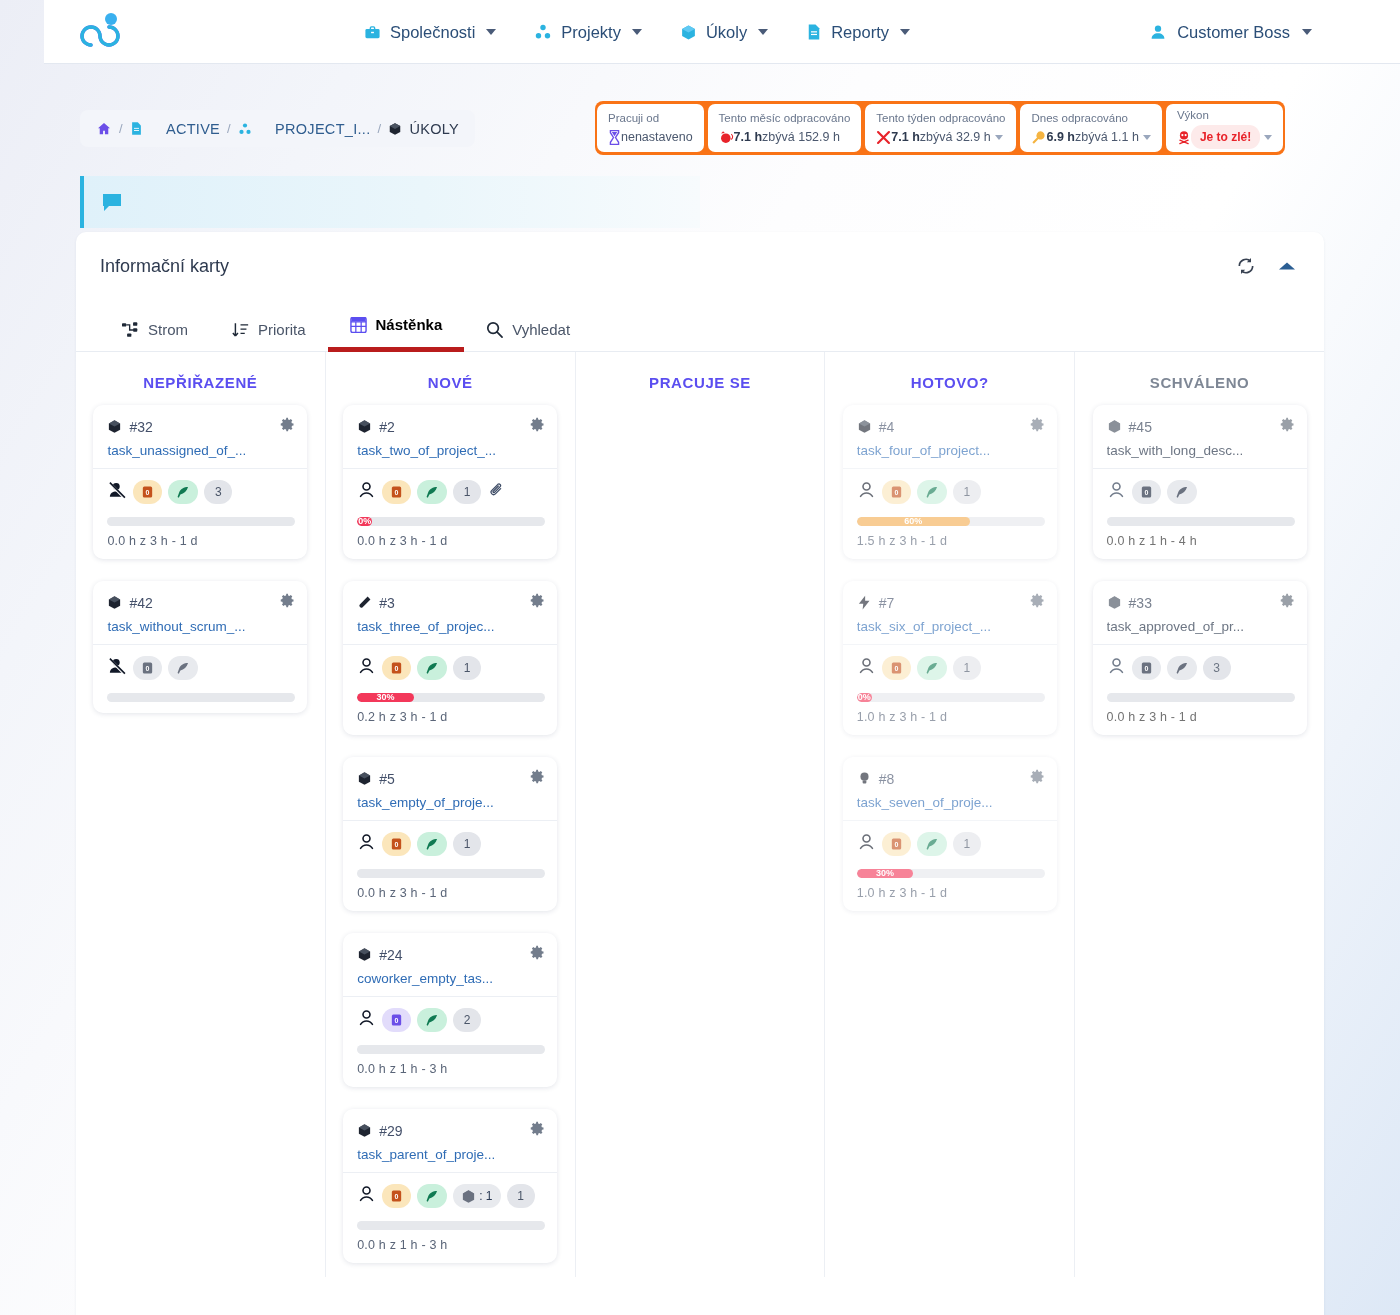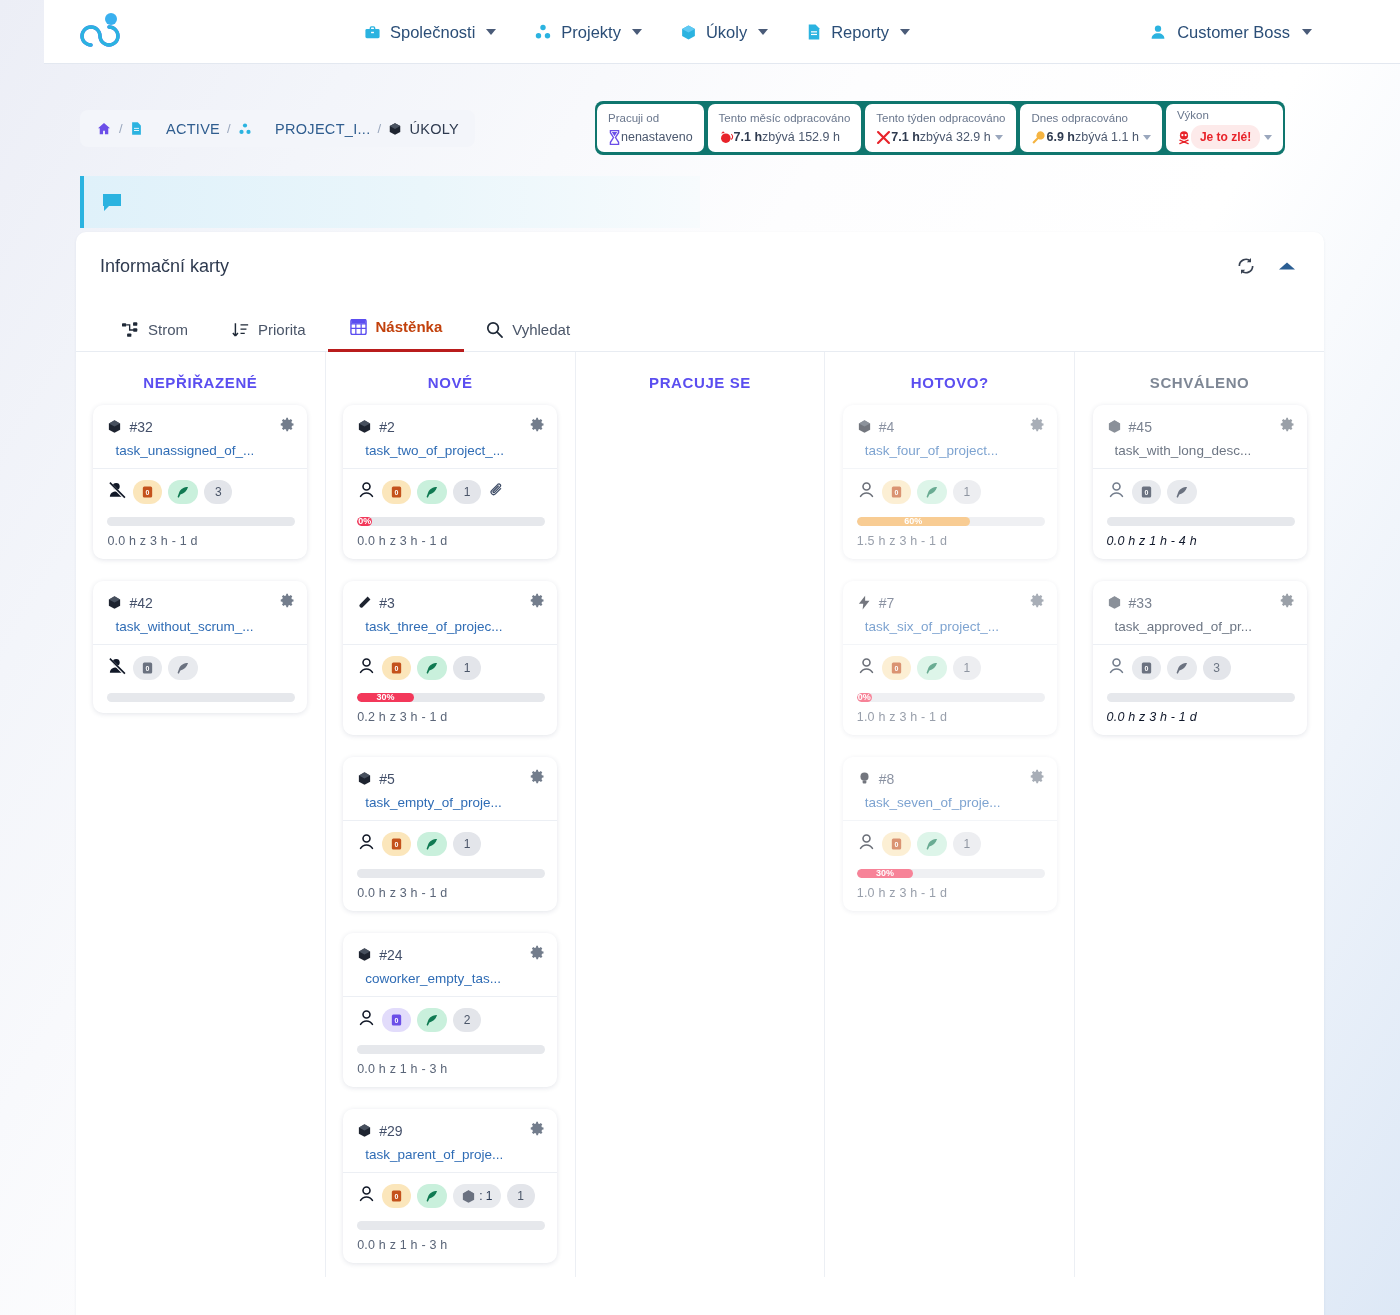--- a/index.html
+++ b/index.html
@@ -47,21 +47,21 @@
     background: #f3f5fa; border-radius: 8px; padding: 0 16px;
     font-size: 14.5px; letter-spacing: .3px;
   }
   .breadcrumb .slash { color: #9aa7bd; font-size: 13px; }
   .bc-link { color: #2f5d8f; cursor: pointer; margin-left: 16px; }
   .bc-cur { color: #2e3a4f; }
 
   .stats {
     position: absolute; left: 595px; top: 101px;
     height: 54px; display: flex; align-items: stretch;
-    background: #0f766e; border-radius: 8px;
+    background: #f97316; border-radius: 8px;
   }
   .stat {
     background: #fff; border-radius: 7px; margin: 3px 2px;
     padding: 6px 11px 5px 11px;
     display: flex; flex-direction: column; justify-content: center;
     min-width: 0;
   }
   .stat .lbl { font-size: 11.5px; color: #69768c; line-height: 15px; white-space: nowrap; }
   .stat .val {
     display: flex; align-items: center; gap: 0;
@@ -110,21 +110,21 @@
   .tabs {
     display: flex; align-items: flex-end; gap: 0;
     padding: 0 24px; border-bottom: 1px solid #e8ecf2; margin: 0 0 0 0;
     height: 52px;
   }
   .tab {
     display: flex; align-items: center; gap: 9px;
     padding: 0 22px 14px 22px; font-size: 15px; color: #4a5568; cursor: pointer;
     position: relative; top: 1px;
   }
-  .tab.active { color: #c2410c; font-weight: 700; border-bottom: 3px solid #b91c1c; }
+  .tab.active { color: #000000; font-weight: 700; border-bottom: 5px solid #b91c1c; }
 
   
   .board { display: flex; padding: 0; }
   .col {
     flex: 1 1 0; min-width: 0; padding: 0 6px;
     border-right: 1px solid #eceff4;
     display: flex; flex-direction: column; align-items: center;
   }
   .col:last-child { border-right: none; }
   .col-head {
@@ -137,21 +137,21 @@
     width: 214px; background: #fff; border-radius: 10px;
     box-shadow: 0 1px 5px rgba(35,55,95,.13);
     margin-bottom: 22px; padding: 0;
   }
   .card-top { padding: 12px 12px 10px 14px; }
   .card-idrow { display: flex; align-items: center; }
   .card-idrow .cid { font-size: 14px; color: #44506a; margin-left: 7px; }
   .gear { margin-left: auto; cursor: pointer; }
   .card-title {
     display:block; margin-top: 7px; font-size: 13.5px; color: #2f6cb5;
-    white-space: nowrap; overflow: hidden; text-overflow: ellipsis; cursor: pointer; margin-left: 8px;
+    white-space: nowrap; overflow: hidden; text-overflow: ellipsis; cursor: pointer;
   }
   .card-sep { height: 1px; background: #eceff4; }
   .card-bot { padding: 9px 12px 11px 14px; }
   .chips { display: flex; align-items: center; gap: 6px; height: 28px; }
   .chip {
     height: 24px; min-width: 28px; border-radius: 12px;
     display: flex; align-items: center; justify-content: center; gap: 3px;
     font-size: 12px; padding: 0 8px;
   }
   .chip.amber { background: #fbe6bb; }
@@ -169,21 +169,21 @@
   .pbar .ptxt {
     position: absolute; left: 0; top: -1px; height: 11px; line-height: 11px;
     font-size: 9px; font-weight: 700; color: #fff; text-align: center;
   }
   .times { font-size: 12.5px; color: #5a6578; margin-top: 8px; letter-spacing: .2px; }
 
   
   .col.muted .card-title { color: #6d7684; }
   .col.muted .card-idrow .cid { color: #7a8290; }
   .col.muted .chip.gray  { background: #e3e5ea; color:#6d7684; }
-  .col.muted .times { color: #0f172a; font-style: italic; }
+  .col.muted .times { color: #737373; }
 
   
   .col.faded .card { opacity: .62; }
 
   .board-clip { overflow: hidden; height: 925px; }
 </style>
 </head>
 <body>
 
 <div class="topnav">

